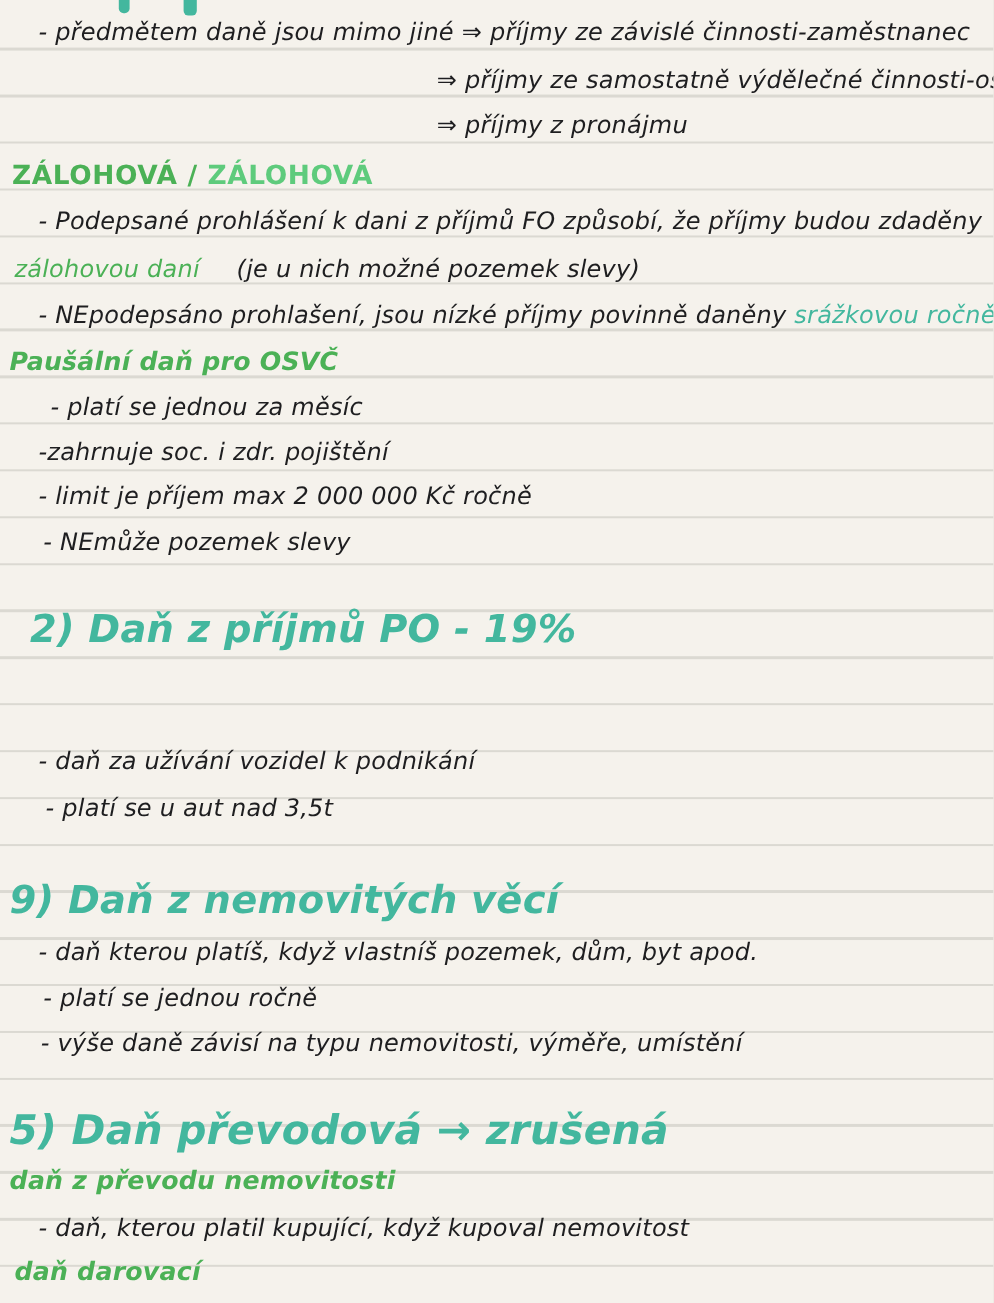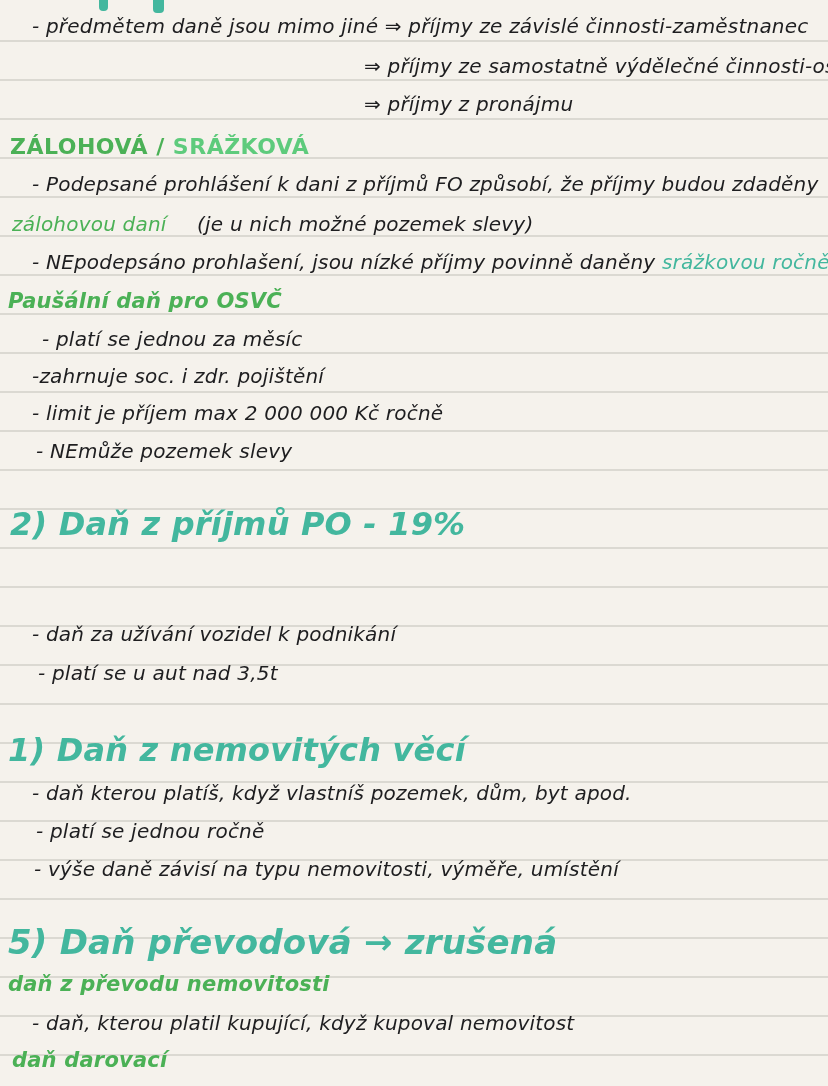--- a/index.html
+++ b/index.html
@@ -44,46 +44,46 @@
 
   <div class="frag" style="left:99px;width:9px;height:11px;"></div>
   <div class="frag" style="left:153px;width:11px;height:13px;"></div>
 
   <div class="line body" style="top:14px;left:8px"><span class="c-ink">- předmětem daně jsou mimo jiné ⇒ příjmy ze závislé činnosti-zaměstnanec</span></div>
 
   <div class="line body" style="top:54px;left:340px"><span class="c-ink">⇒ příjmy ze samostatně výdělečné činnosti-osvč</span></div>
 
   <div class="line body" style="top:92px;left:340px"><span class="c-ink">⇒ příjmy z pronájmu</span></div>
 
-  <div class="line subhead" style="top:134px;left:10px"><span class="c-green">ZÁLOHOVÁ / </span><span class="c-mint">SRÁŽKOVÁ</span></div>
+  <div class="line subhead" style="top:134px;left:10px"><span class="c-green">ZÁLOHOVÁ / </span><span class="c-mint">ZÁLOHOVÁ</span></div>
 
   <div class="line body" style="top:172px;left:8px"><span class="c-ink">- Podepsané prohlášení k dani z příjmů FO způsobí, že příjmy budou zdaděny</span></div>
 
   <div class="line body" style="top:212px;left:12px"><span class="c-green">zálohovou daní </span><span class="c-ink">(je u nich možné pozemek slevy)</span></div>
 
   <div class="line body" style="top:250px;left:8px"><span class="c-ink">- NEpodepsáno prohlašení, jsou nízké příjmy povinně daněny </span><span class="c-teal">srážkovou ročně</span></div>
 
   <div class="line greensub" style="top:289px;left:8px"><span class="c-green">Paušální daň pro OSVČ</span></div>
 
   <div class="line body" style="top:327px;left:18px"><span class="c-ink">- platí se jednou za měsíc</span></div>
 
   <div class="line body" style="top:364px;left:8px"><span class="c-ink">-zahrnuje soc. i zdr. pojištění</span></div>
 
   <div class="line body" style="top:401px;left:8px"><span class="c-ink">- limit je příjem max 2 000 000 Kč ročně</span></div>
 
   <div class="line body" style="top:439px;left:12px"><span class="c-ink">- NEmůže pozemek slevy</span></div>
 
-  <div class="line h1" style="top:505px;left:10px"><span class="c-teal">2) Daň z příjmů PO - 19%</span></div>
+  <div class="line h1" style="top:505px;left:25px"><span class="c-teal">2) Daň z příjmů PO - 19%</span></div>
 
 
   <div class="line body" style="top:622px;left:8px"><span class="c-ink">- daň za užívání vozidel k podnikání</span></div>
 
   <div class="line body" style="top:661px;left:14px"><span class="c-ink">- platí se u aut nad 3,5t</span></div>
 
-  <div class="line h1" style="top:731px;left:8px"><span class="c-teal">1) Daň z nemovitých věcí</span></div>
+  <div class="line h1" style="top:731px;left:8px"><span class="c-teal">9) Daň z nemovitých věcí</span></div>
 
   <div class="line body" style="top:781px;left:8px"><span class="c-ink">- daň kterou platíš, když vlastníš pozemek, dům, byt apod.</span></div>
 
   <div class="line body" style="top:819px;left:12px"><span class="c-ink">- platí se jednou ročně</span></div>
 
   <div class="line body" style="top:857px;left:10px"><span class="c-ink">- výše daně závisí na typu nemovitosti, výměře, umístění</span></div>
 
   <div class="line h1big" style="top:922px;left:8px"><span class="c-teal">5) Daň převodová → zrušená</span></div>
 
   <div class="line greensub" style="top:972px;left:8px"><span class="c-green">daň z převodu nemovitosti</span></div>

